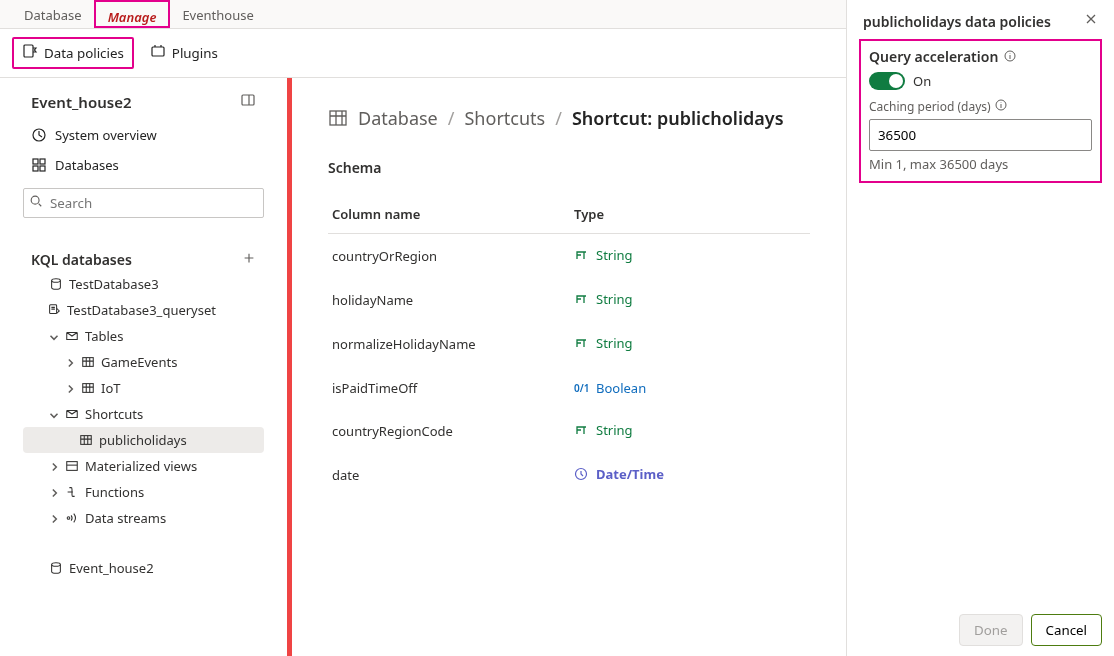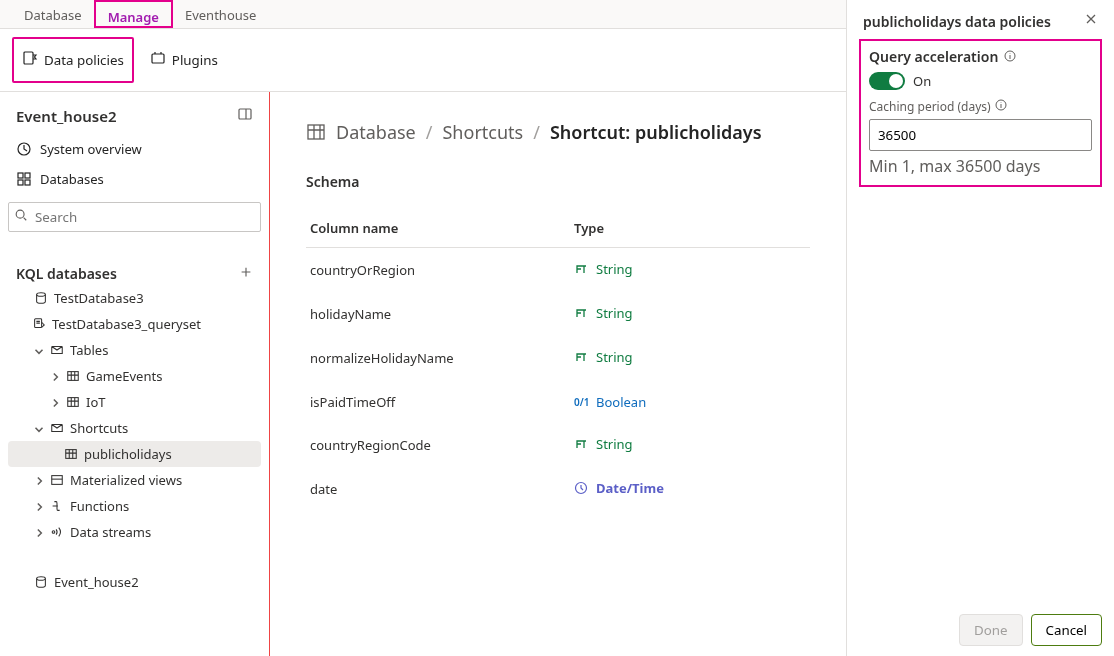--- a/index.html
+++ b/index.html
@@ -4,32 +4,32 @@
 <style>
 * { box-sizing: border-box; margin: 0; padding: 0; font-family: "Segoe UI", system-ui, -apple-system, sans-serif; }
 body { width: 1114px; height: 656px; background: #fff; display: flex; overflow: hidden; font-size: 13px; color: #323130; }
 
 
 .left-main { display: flex; flex-direction: column; flex: 1; min-width: 0; }
 
 
 .tabs-bar { display: flex; border-bottom: 1px solid #e1dfdd; padding: 0 12px; background: #faf9f8; height: 29px; }
 .tab { padding: 6px 12px 4px; color: #605e5c; cursor: pointer; }
-.tab.active { color: #a21caf; border-bottom: 2px solid #117865; font-weight: 600; }
+.tab.active { color: #b91c1c; border-bottom: 2px solid #117865; font-weight: 600; font-style: italic; }
 .tab.highlighted-box { border: 2px solid #e3008c; }
 
 
 .toolbar { display: flex; align-items: center; padding: 8px 12px; gap: 8px; border-bottom: 1px solid #e1dfdd; }
-.toolbar-btn { display: inline-flex; align-items: center; gap: 6px; padding: 11px 8px; background: #fff; border: none; cursor: pointer; color: #242424; }
+.toolbar-btn { display: inline-flex; align-items: center; gap: 6px; padding: 4px 8px; background: #fff; border: none; cursor: pointer; color: #242424; }
 .toolbar-btn svg { width: 16px; height: 16px; }
 .toolbar-btn.highlighted-box { border: 2px solid #e3008c; border-radius: 2px; }
 
 
 .workspace { display: flex; flex: 1; min-height: 0; }
-.sidebar { width: 270px; border-right: 1px solid #ef4444; padding: 10px 8px; overflow: auto; }
+.sidebar { width: 292px; border-right: 5px solid #ef4444; padding: 10px 23px; overflow: auto; }
 .eh-header { display: flex; justify-content: space-between; align-items: center; padding: 4px 8px 8px; font-weight: 600; font-size: 15px; }
 .sb-item { display: flex; align-items: center; gap: 8px; padding: 6px 8px; cursor: pointer; border-radius: 4px; color: #242424; }
 .sb-item svg { width: 16px; height: 16px; flex: none; }
 .sb-item.disabled { color: #a19f9d; }
 .badge { background: #edebe9; color: #605e5c; border-radius: 10px; padding: 1px 8px; font-size: 11px; margin-left: 4px; }
 .search-wrap { margin: 8px 0 26px; }
 .search { width: 100%; border: 1px solid #c8c6c4; border-radius: 2px; padding: 5px 8px 5px 26px; background: #fff; }
 .search-box { position: relative; }
 .search-box svg { position: absolute; left: 6px; top: 6px; width: 14px; height: 14px; }
 .section-title { display: flex; justify-content: space-between; align-items: center; padding: 6px 8px 2px; font-weight: 600; font-size: 14px; }
@@ -69,21 +69,21 @@
 .close-btn svg { width: 14px; height: 14px; }
 .panel-body { padding: 0 12px; flex: 1; }
 .highlight-section { border: 2px solid #e3008c; padding: 6px 8px 8px; }
 .qa-row { display: flex; align-items: center; gap: 6px; font-weight: 600; font-size: 14px; margin-bottom: 6px; }
 .info-ic svg { width: 12px; height: 12px; }
 .toggle-row { display: flex; align-items: center; gap: 8px; margin-bottom: 8px; }
 .toggle { width: 36px; height: 18px; border-radius: 9px; background: #107c41; position: relative; cursor: pointer; }
 .toggle::after { content: ""; position: absolute; right: 2px; top: 2px; width: 14px; height: 14px; border-radius: 50%; background: #fff; }
 .cache-label { display: flex; align-items: center; gap: 4px; font-size: 12px; color: #605e5c; margin-bottom: 4px; }
 .cache-input { width: 100%; border: 1px solid #8a8886; border-radius: 2px; padding: 6px 8px; }
-.hint { font-size: 16px; color: #605e5c; margin-top: 4px; }
+.hint { font-size: 13px; color: #605e5c; margin-top: 4px; }
 .panel-footer { display: flex; justify-content: flex-end; gap: 8px; padding: 10px 12px; border-top: 0; }
 .btn { border: 1px solid #4d7c0f; background: #fff; border-radius: 4px; padding: 6px 14px; cursor: pointer; }
 .btn.disabled { color: #a19f9d; background: #f3f2f1; border-color: #e1dfdd; }
 </style>
 </head>
 <body>
 
 <div class="left-main">
   <div class="tabs-bar">
     <div class="tab">Database</div>

